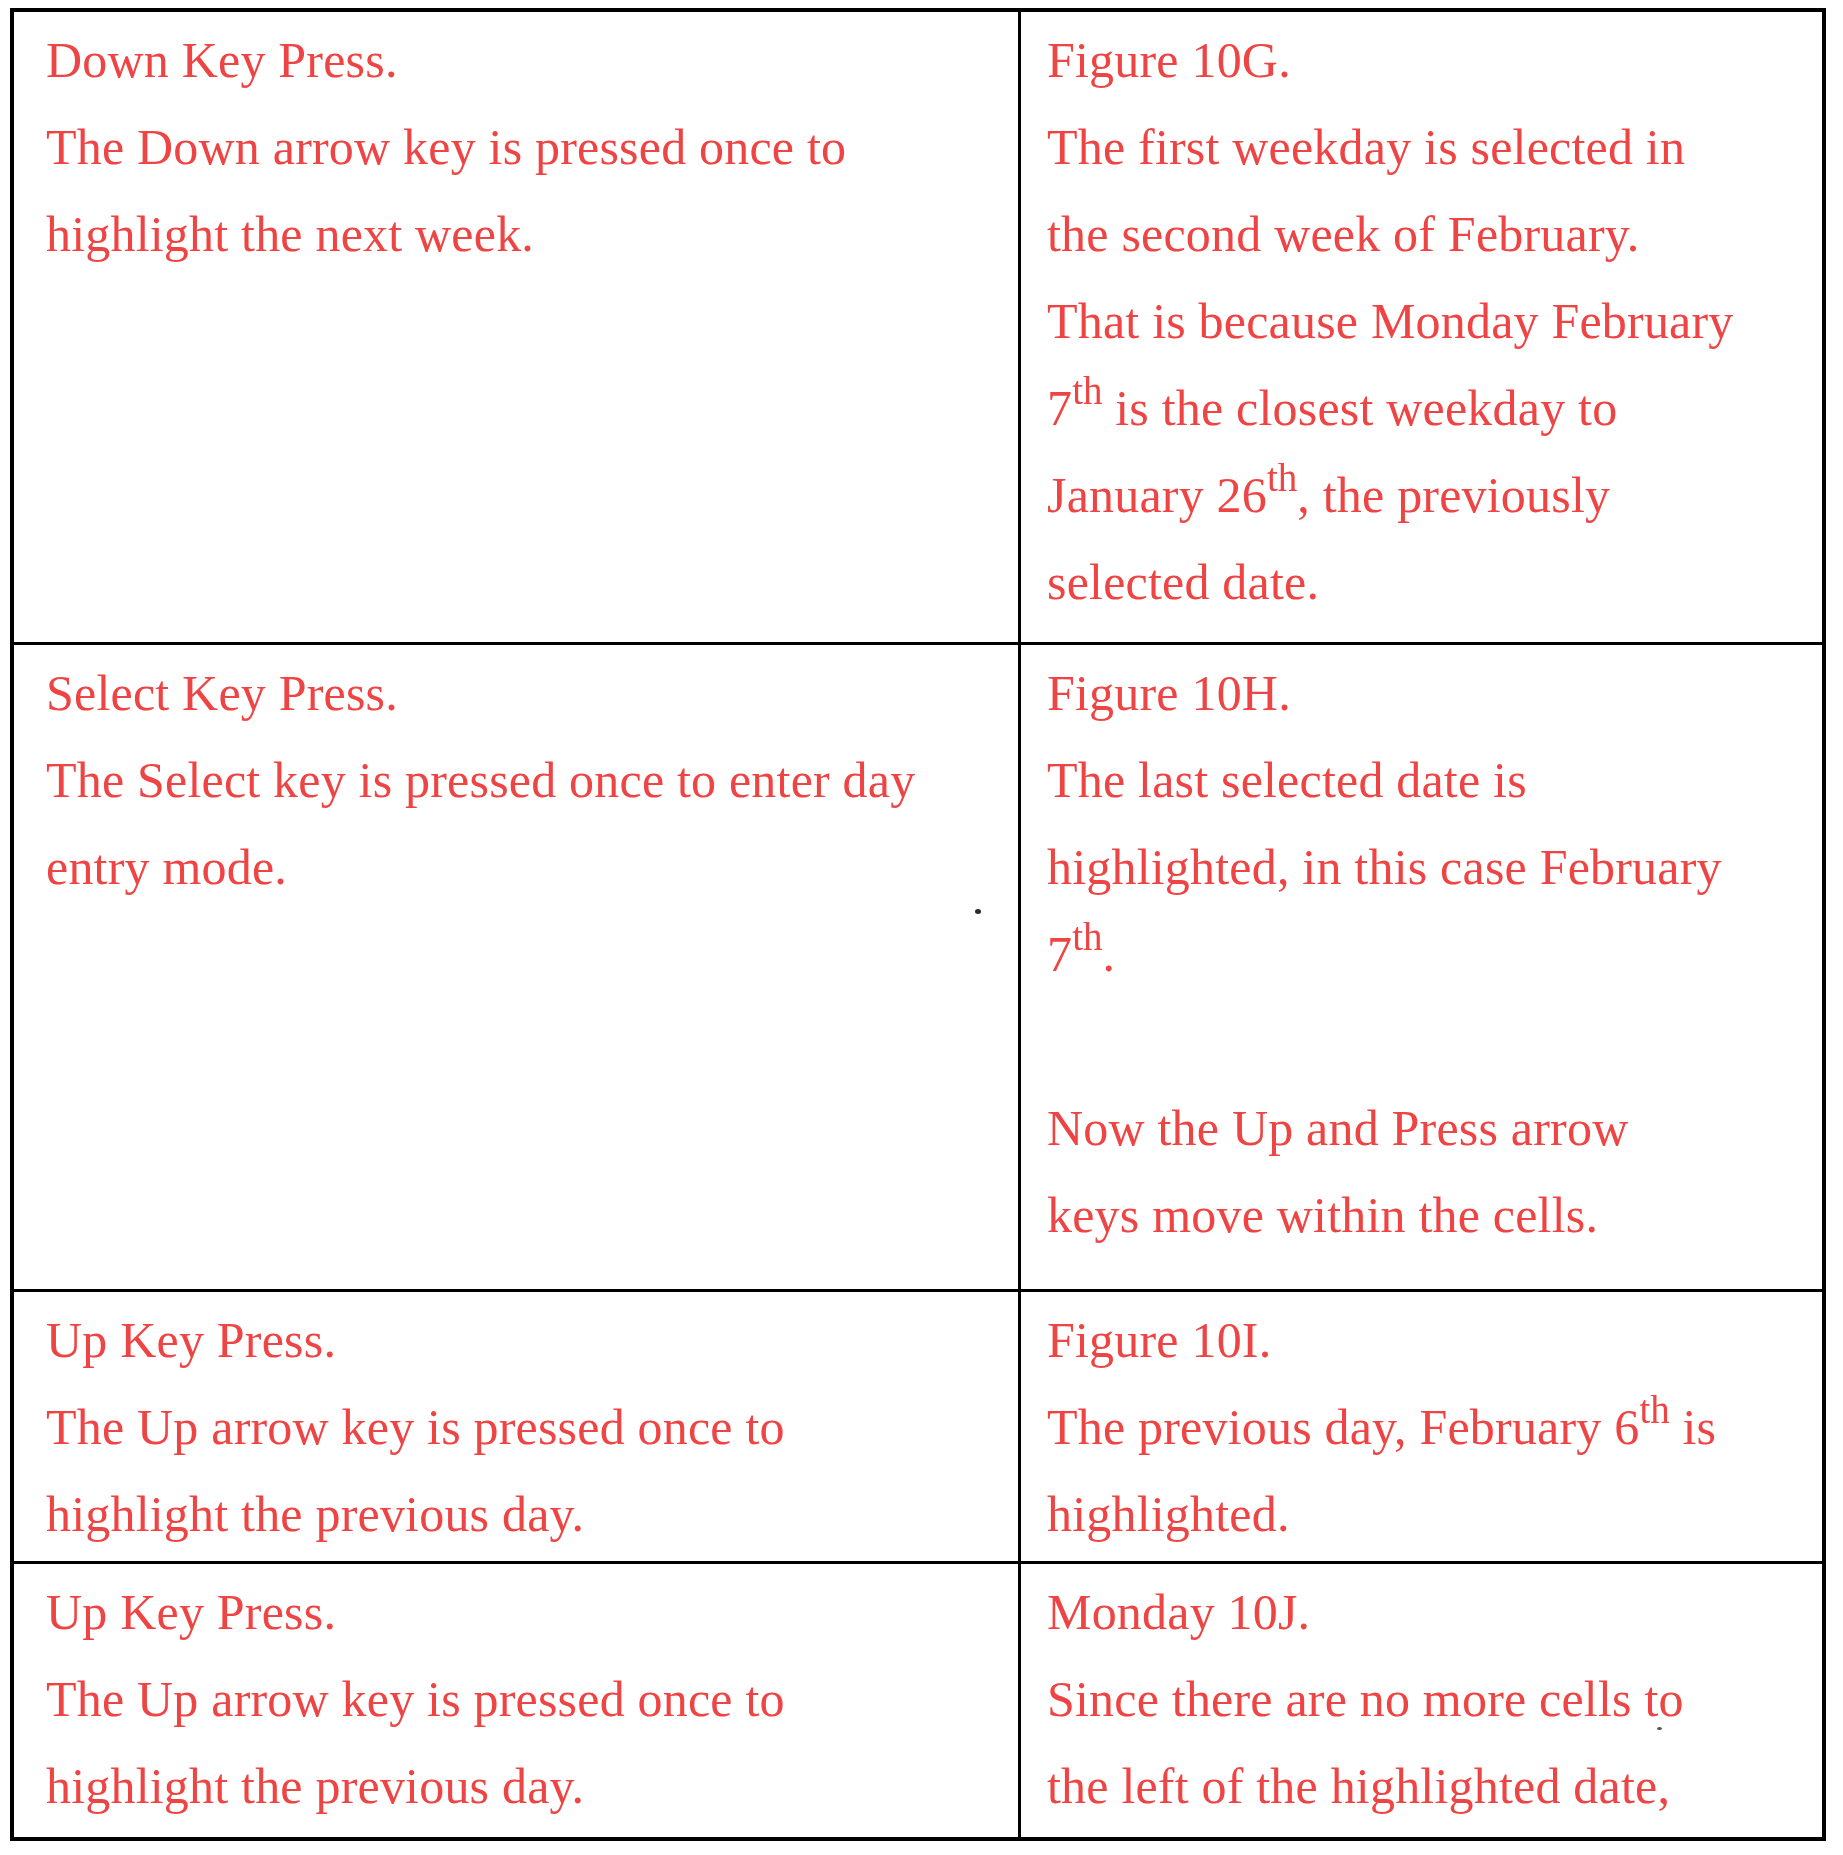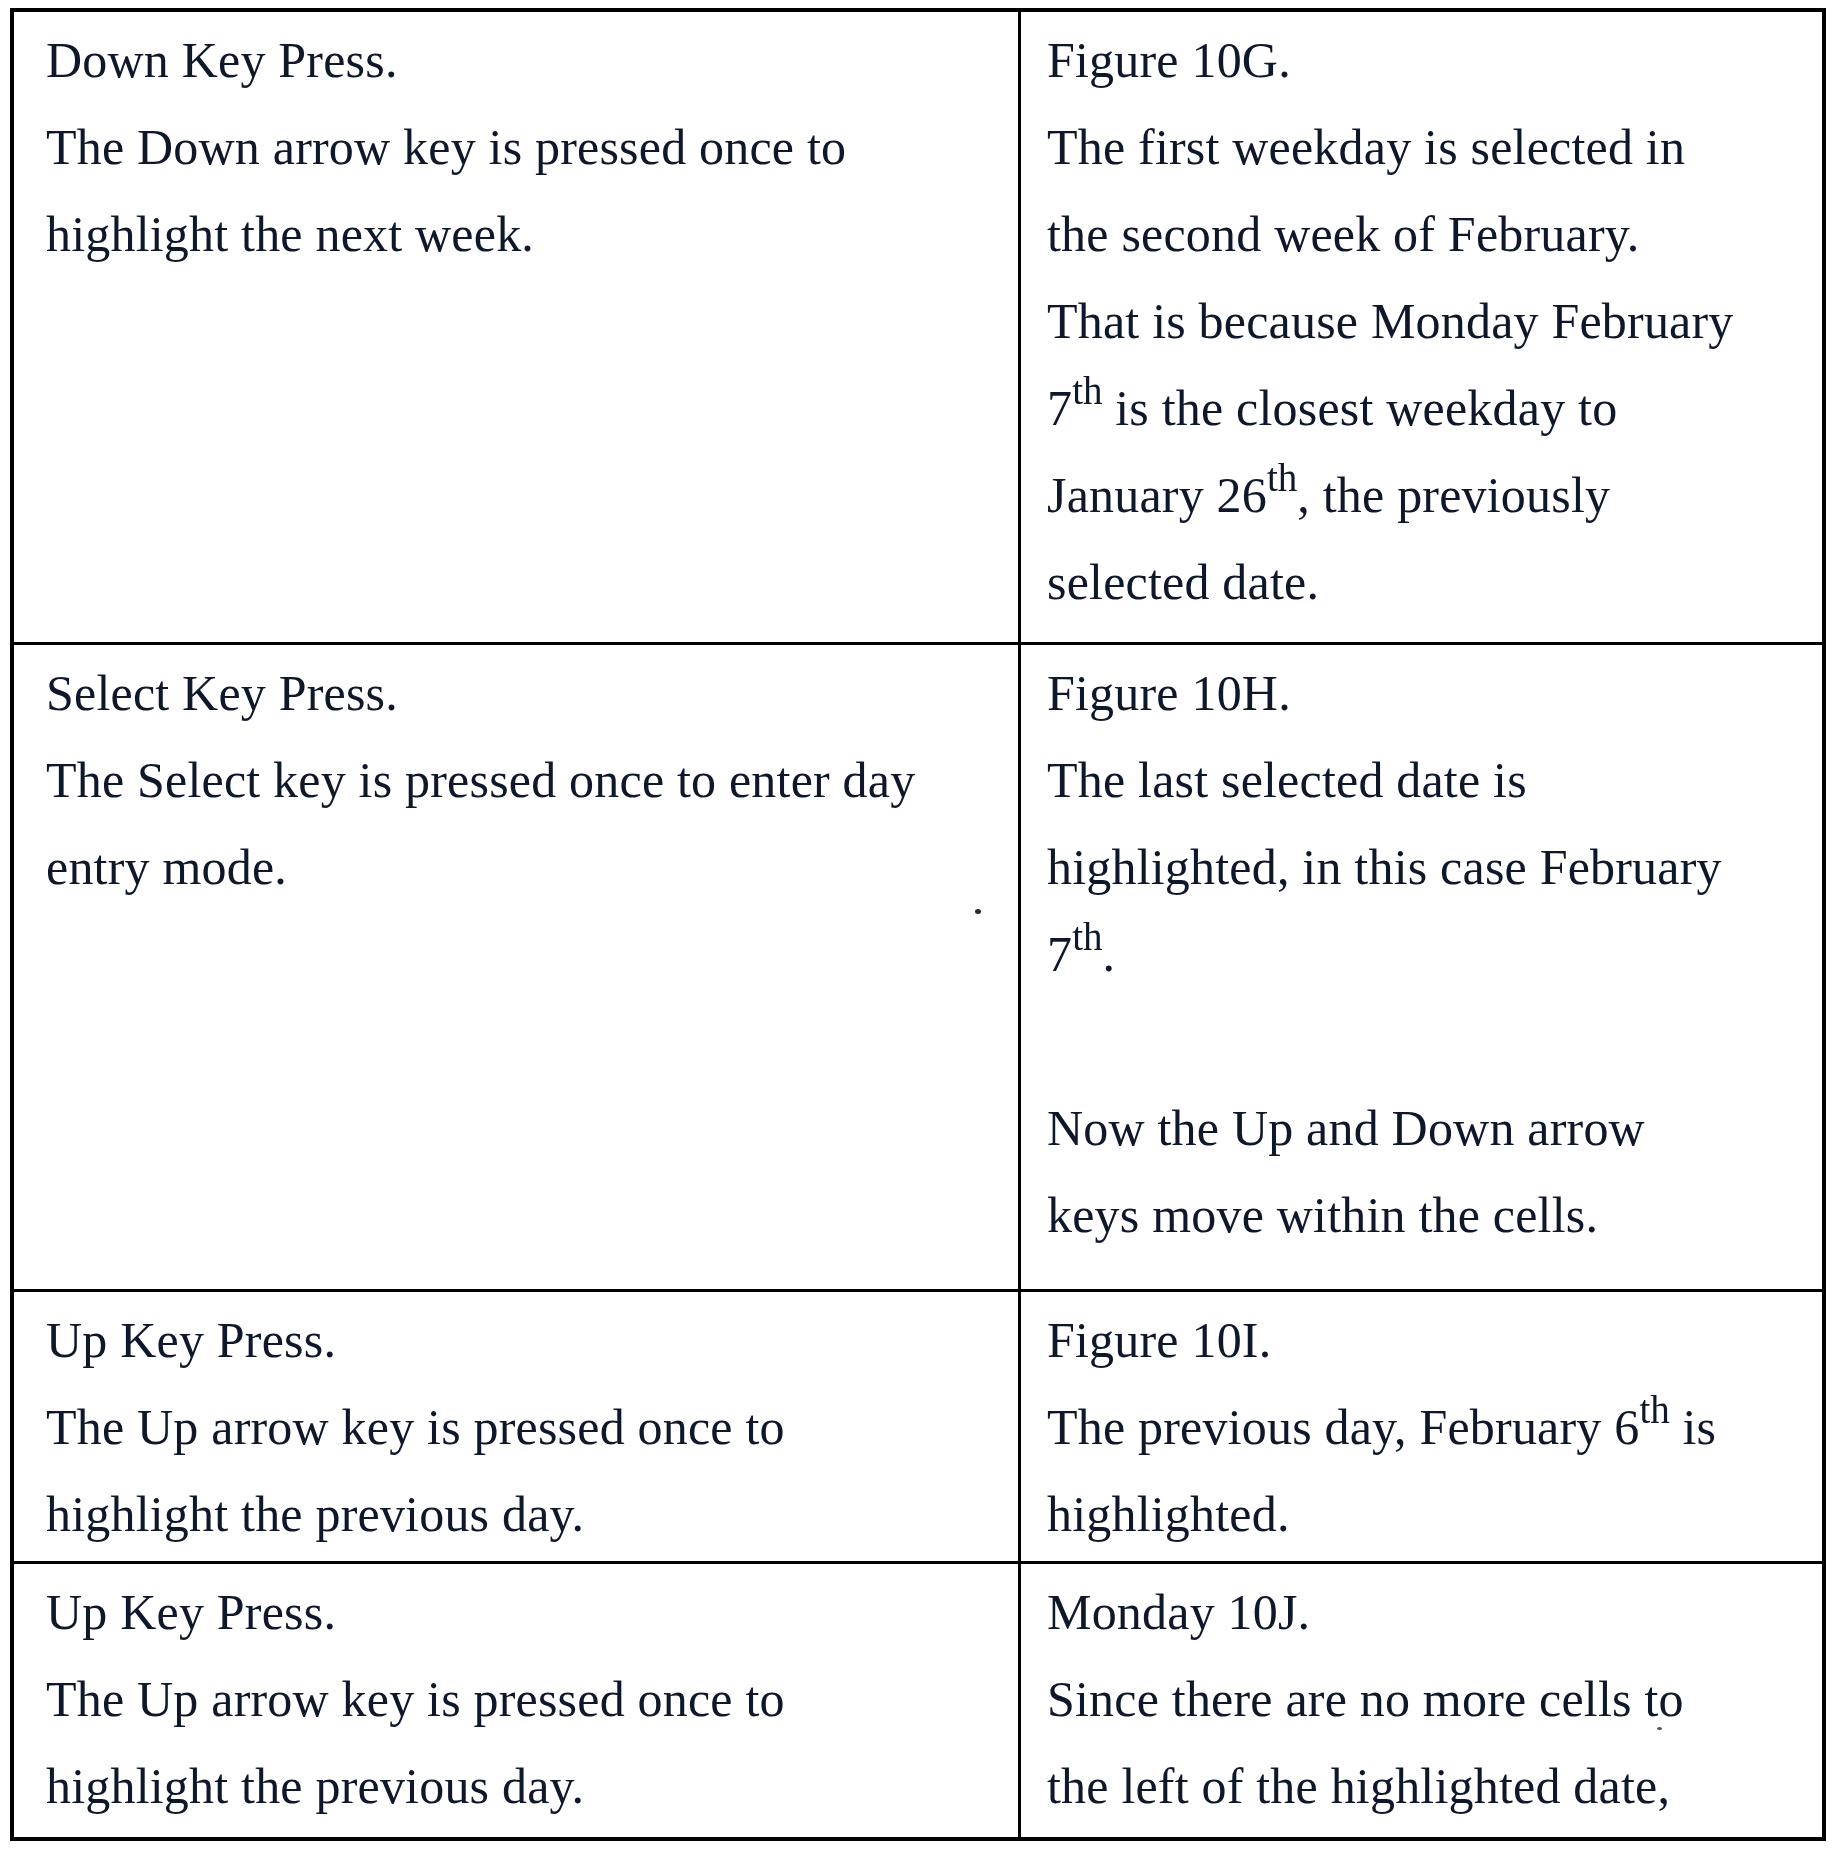--- a/index.html
+++ b/index.html
@@ -7,21 +7,21 @@
     padding: 0;
     background: #ffffff;
   }
   .page {
     position: relative;
     width: 1843px;
     height: 1855px;
     background: #ffffff;
     overflow: hidden;
     font-family: "Liberation Serif", "DejaVu Serif", serif;
-    color: #0f172a;
+    color: #ef4444;
   }
   .doc-table {
     position: absolute;
     left: 10px;
     top: 8px;
     width: 1816px;
     height: 1833px;
     box-sizing: border-box;
     border: 4px solid #000000;
     display: grid;
@@ -81,21 +81,21 @@
         <div class="line">Select Key Press.</div>
         <div class="line">The Select key is pressed once to enter day</div>
         <div class="line">entry mode.</div>
       </div>
     <div class="cell colR rowB">
         <div class="line">Figure 10H.</div>
         <div class="line">The last selected date is</div>
         <div class="line">highlighted, in this case February</div>
         <div class="line">7<sup class="sp">th</sup>.</div>
         <div class="line">&nbsp;</div>
-        <div class="line">Now the Up and Down arrow</div>
+        <div class="line">Now the Up and Press arrow</div>
         <div class="line">keys move within the cells.</div>
       </div>
 
     <div class="cell colL rowC">
         <div class="line">Up Key Press.</div>
         <div class="line">The Up arrow key is pressed once to</div>
         <div class="line">highlight the previous day.</div>
       </div>
     <div class="cell colR rowC">
         <div class="line">Figure 10I.</div>

